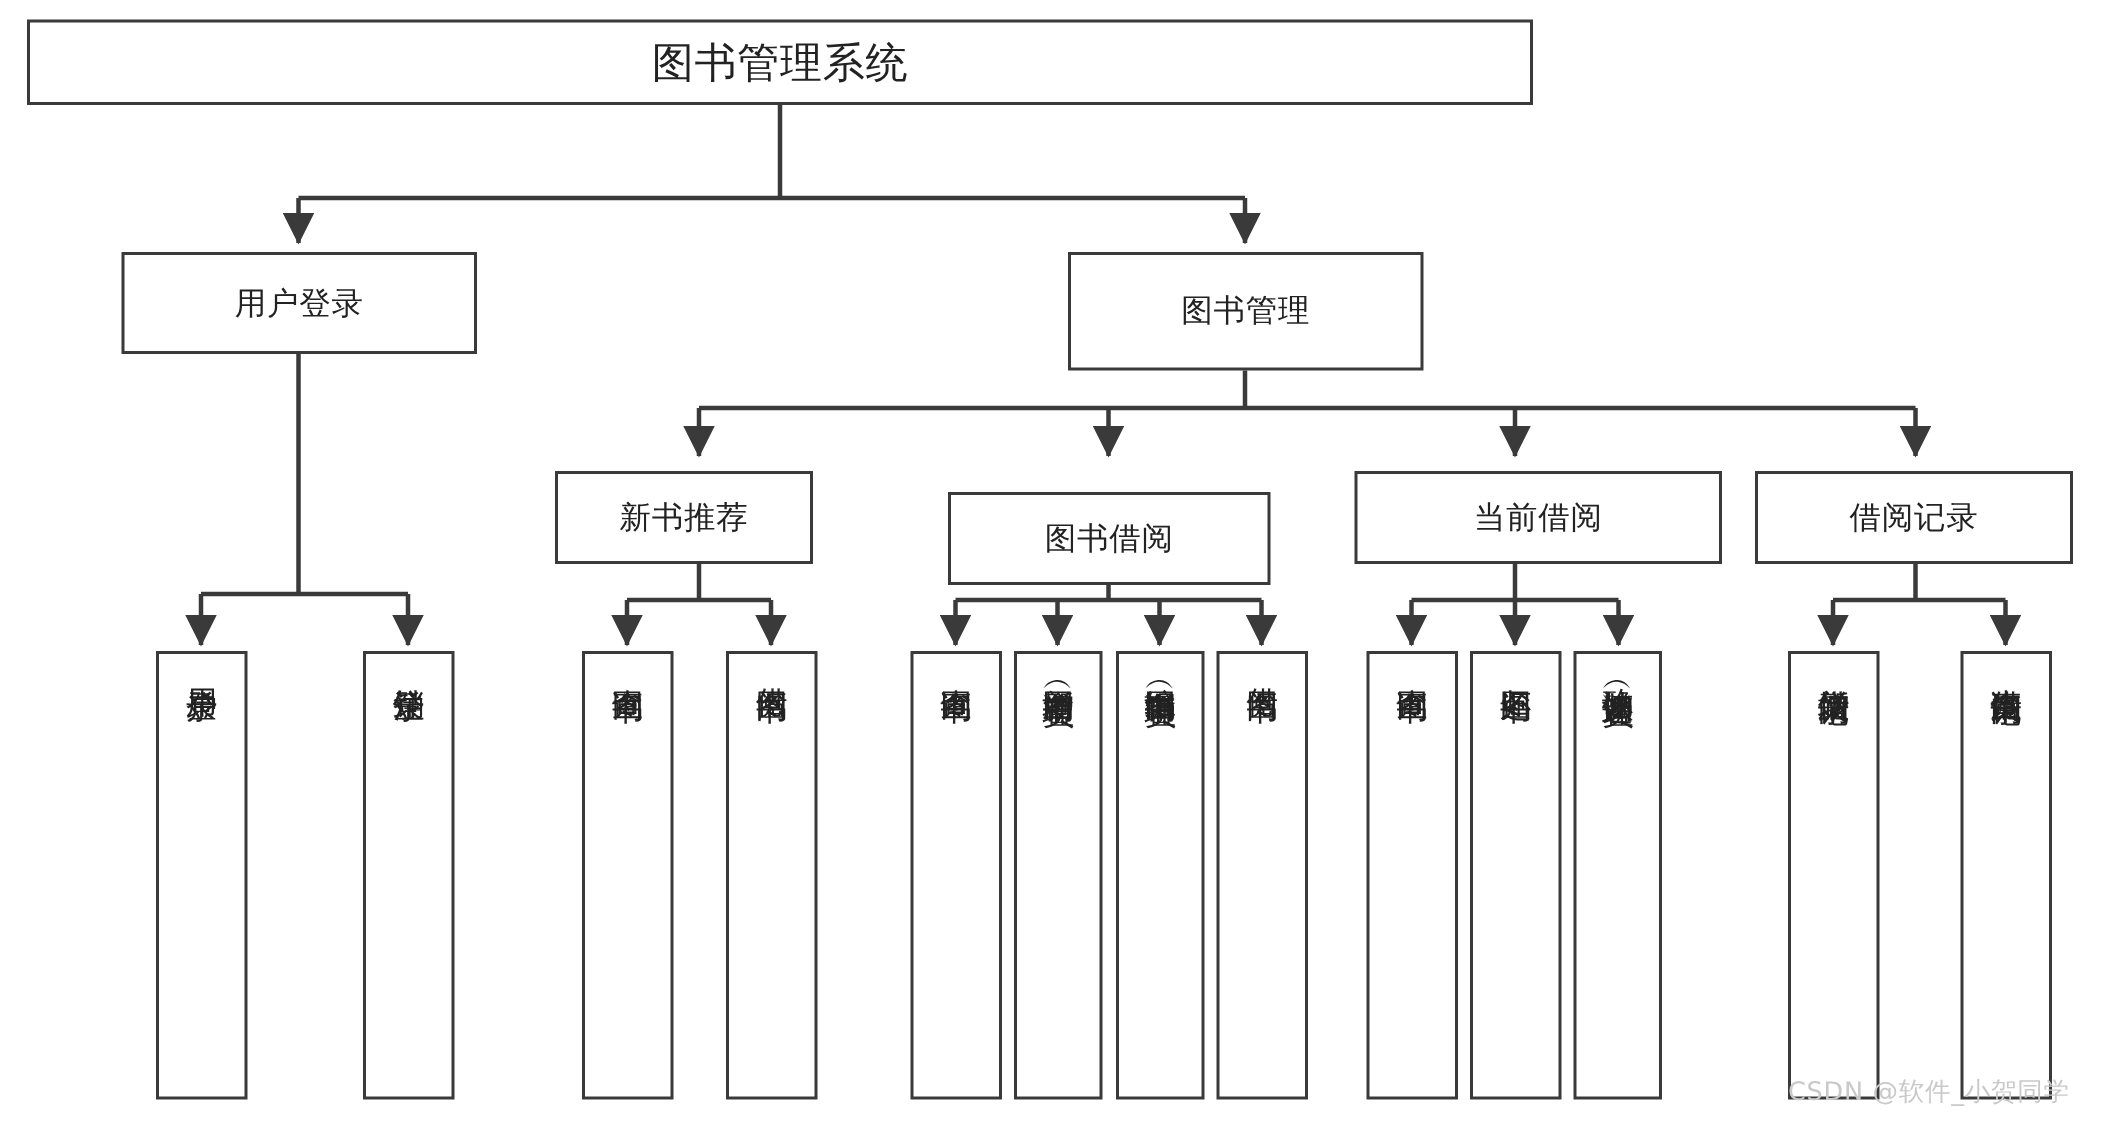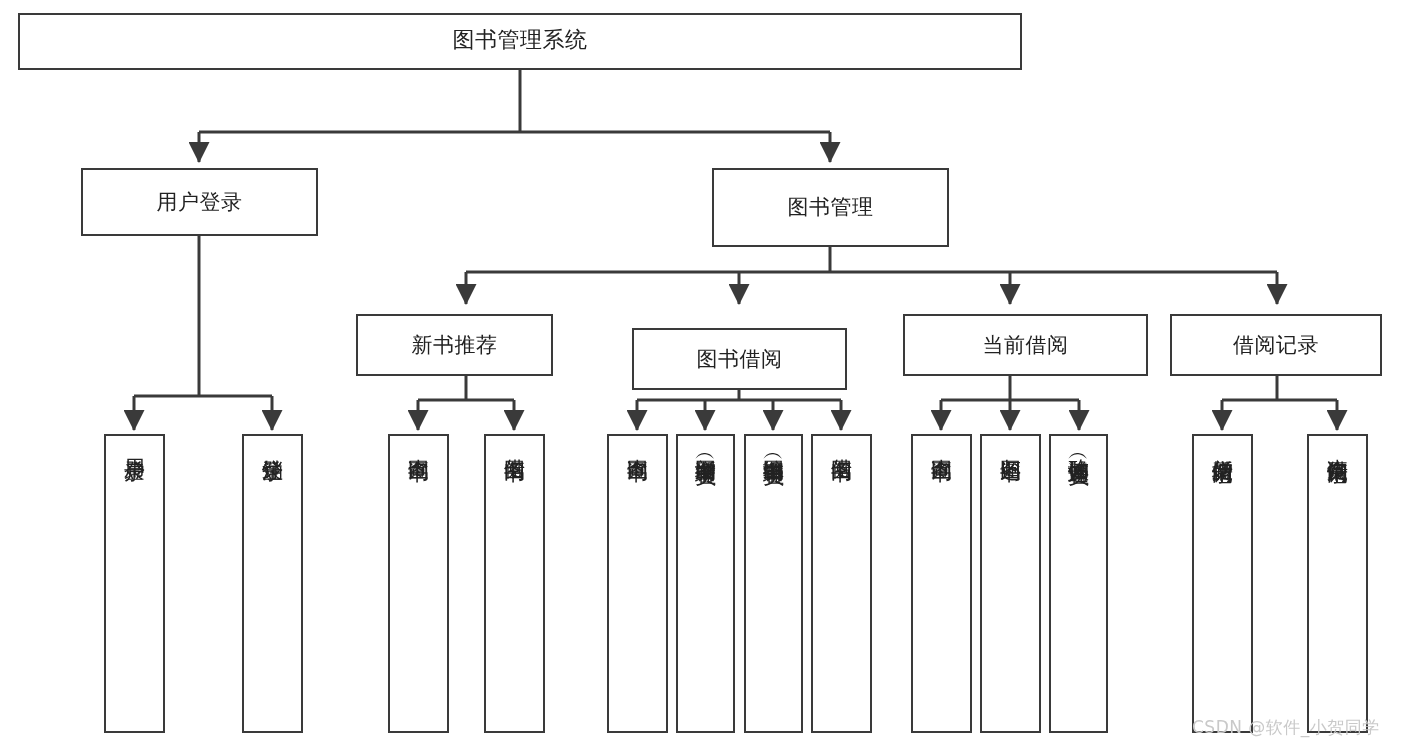--- a/index.html
+++ b/index.html
@@ -42,22 +42,21 @@
     line-height: 1.18;
     letter-spacing: 0.5px;
     color: #222222;
   }
   
   .node.horiz .node-label {
     font-size: 21px;
     white-space: nowrap;
   }
   .node.root .node-label {
-    font-size: 22px;
-    font-family: Liberation Mono, monospace;
+    font-size: 28px;
   }
   
   .node.vert {
     align-items: flex-start;
     justify-content: center;
     padding-top: 6px;
   }
   .node.vert .node-label {
     writing-mode: vertical-rl;
     text-orientation: upright;
@@ -139,21 +138,21 @@
   </div>
 
   <div class="node horiz" style="left:81px; top:168px; width:237px; height:68px;">
     <span class="node-label">用户登录</span>
   </div>
 
   <div class="node horiz" style="left:712px; top:168px; width:237px; height:79px;">
     <span class="node-label">图书管理</span>
   </div>
 
-  <div class="node horiz" style="left:356px; top:314px; width:197px; height:62px;">
+  <div class="node horiz" style="left:370px; top:314px; width:172px; height:62px;">
     <span class="node-label">新书推荐</span>
   </div>
 
   <div class="node horiz" style="left:632px; top:328px; width:215px; height:62px;">
     <span class="node-label">图书借阅</span>
   </div>
 
   <div class="node horiz" style="left:903px; top:314px; width:245px; height:62px;">
     <span class="node-label">当前借阅</span>
   </div>

